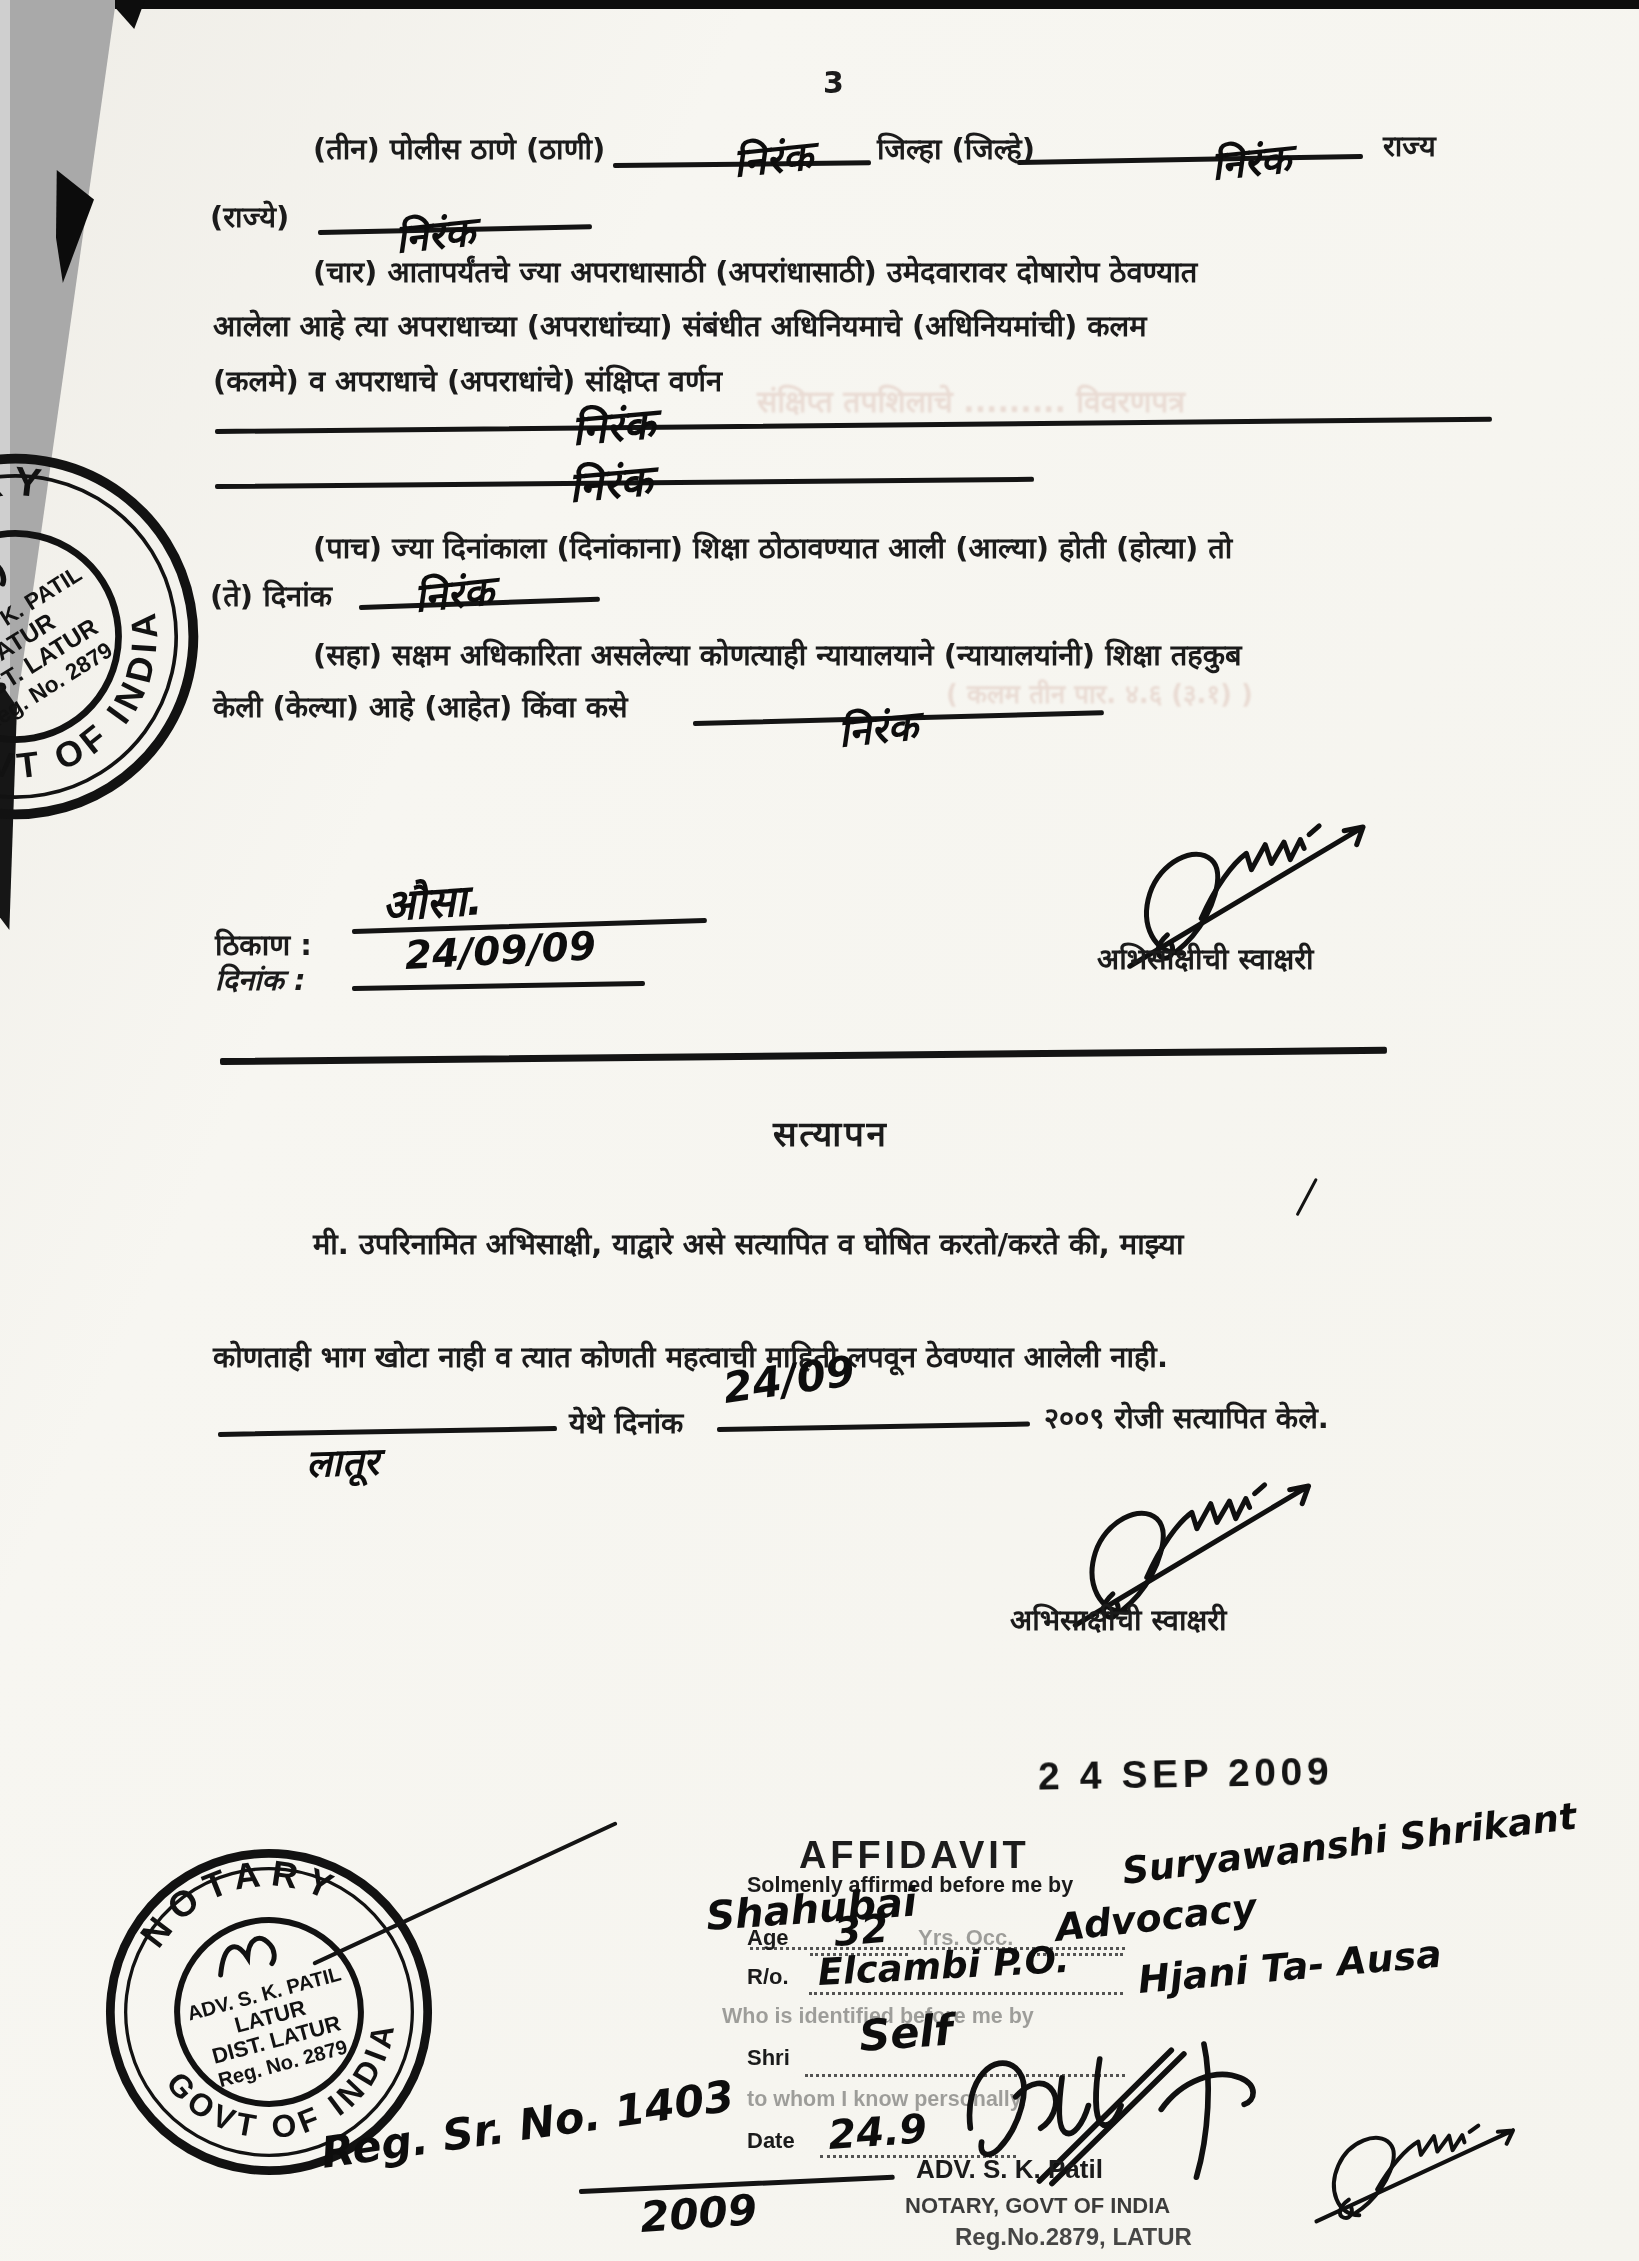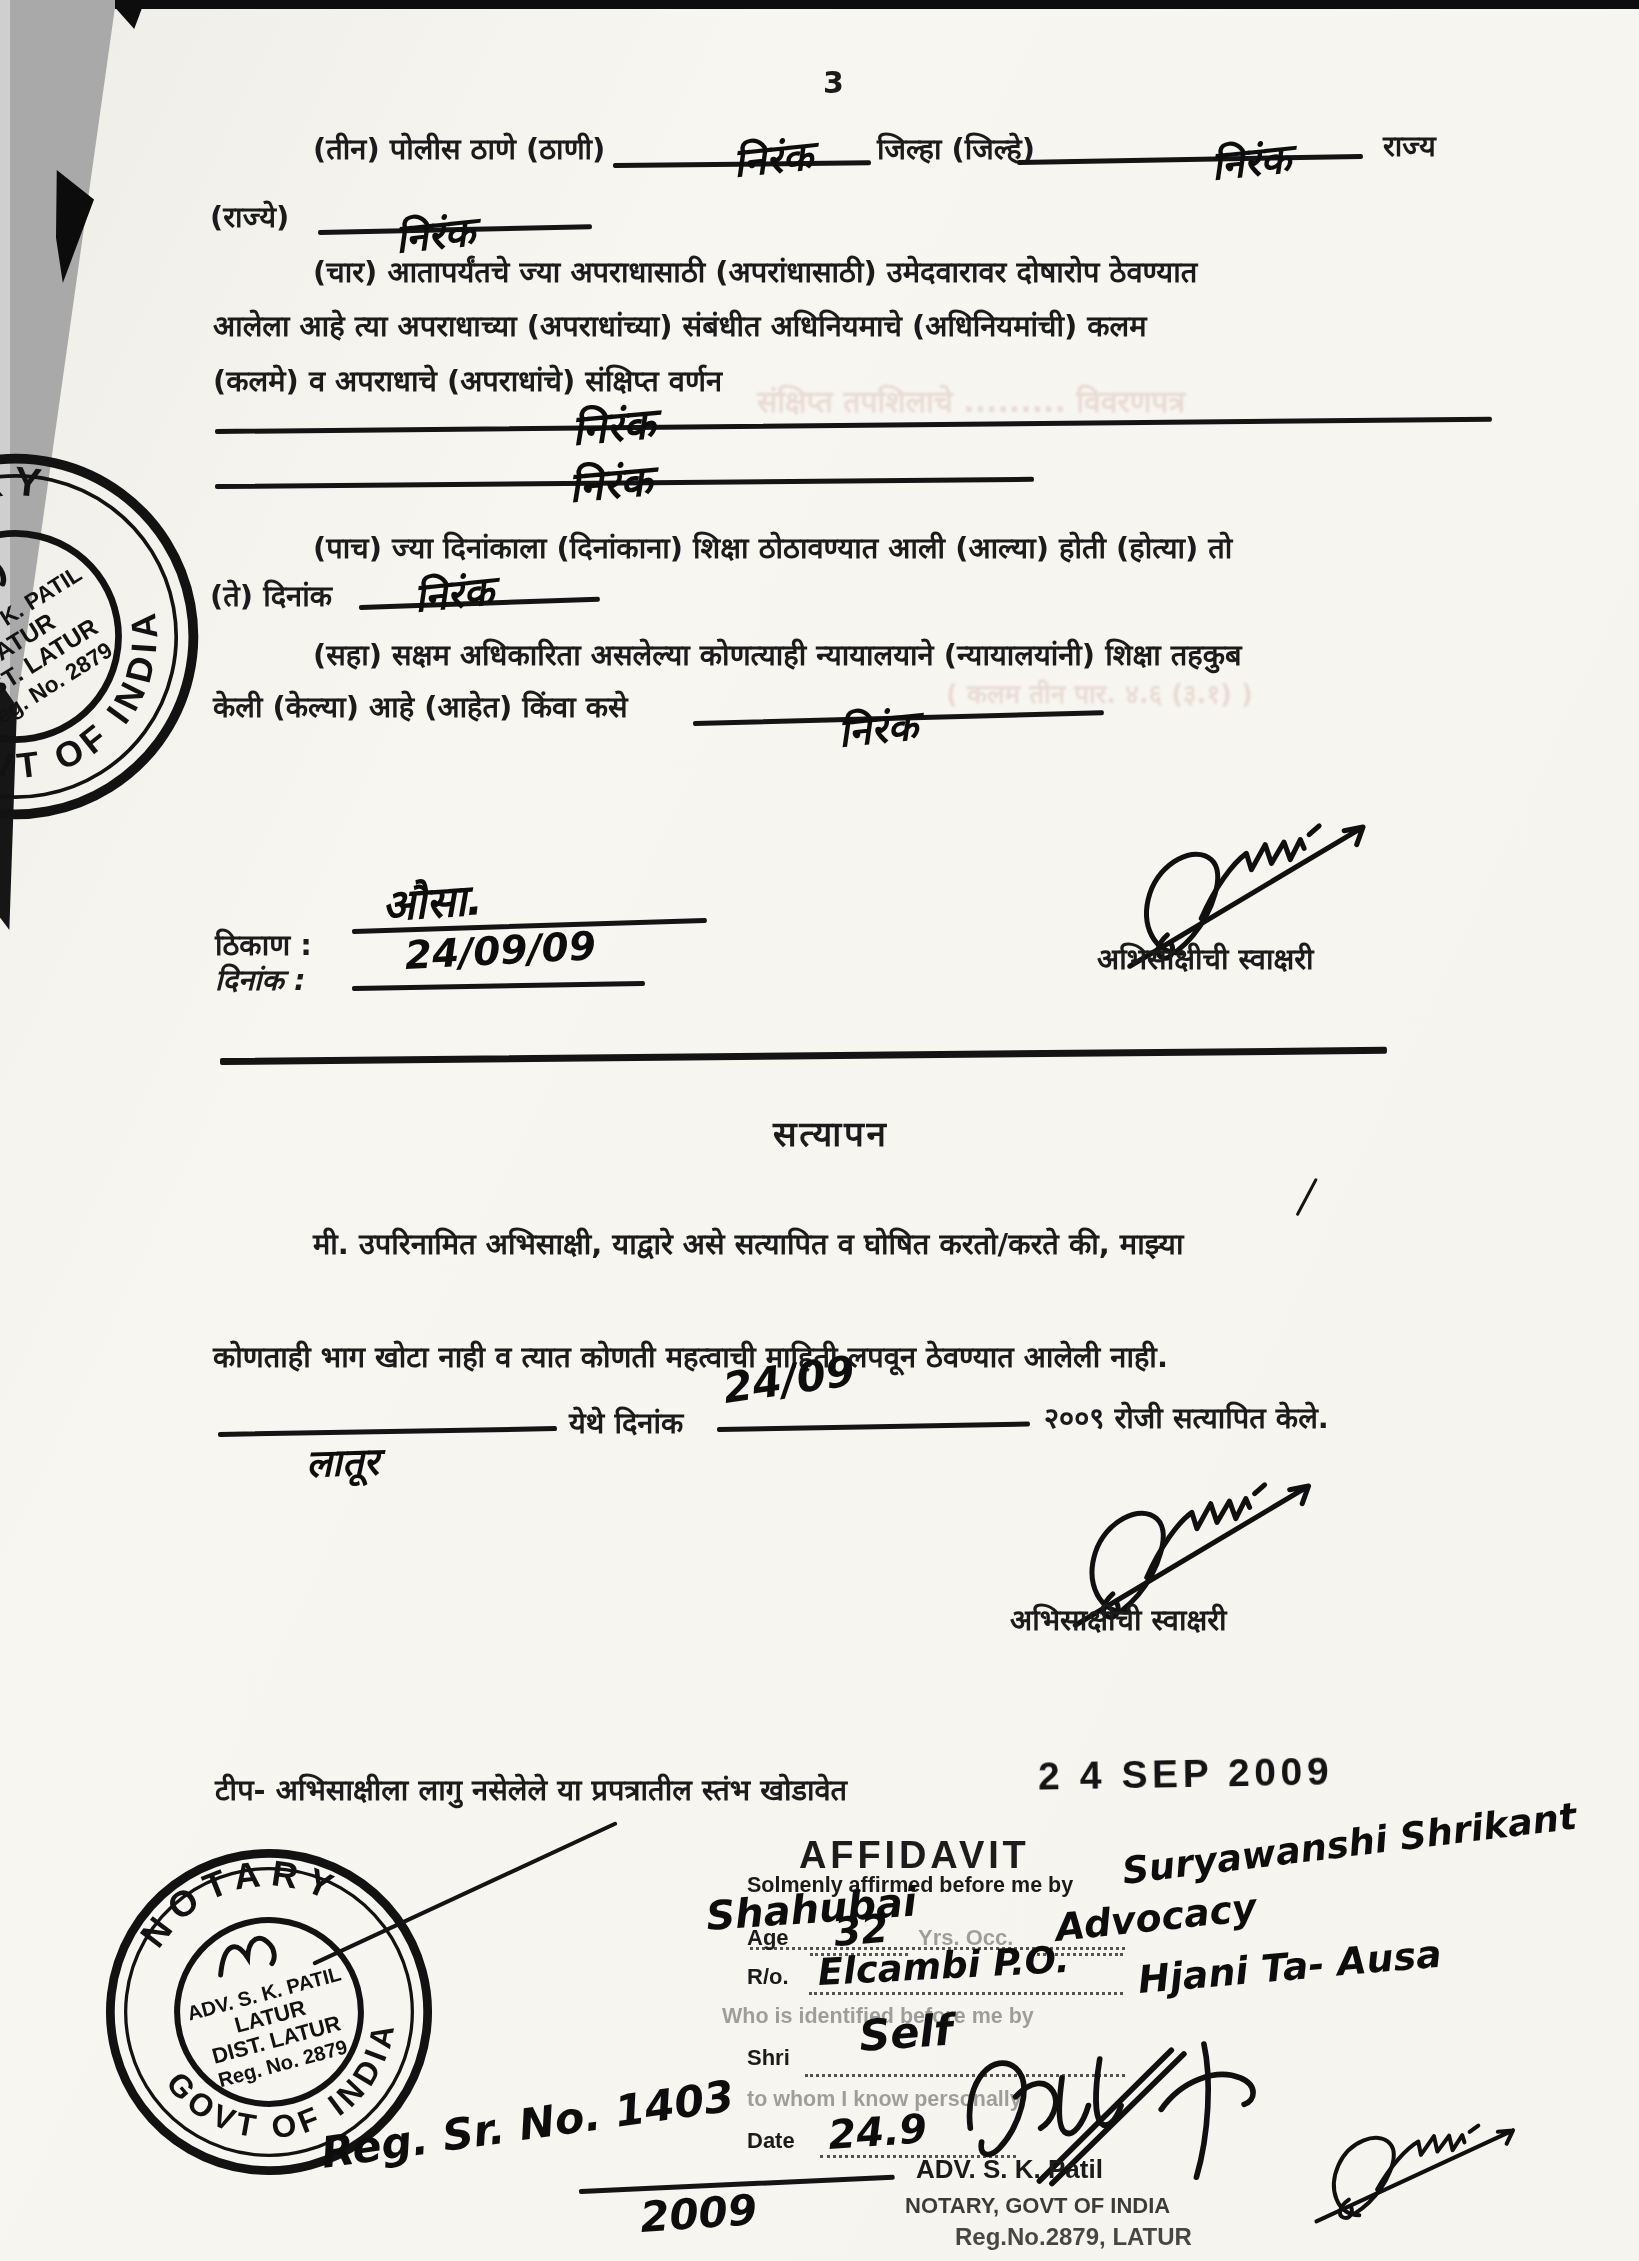--- a/index.html
+++ b/index.html
@@ -137,21 +137,20 @@
   <div class="t" style="left:569px;top:1402px;">येथे दिनांक</div>
   <div class="rule" style="left:717px;top:1427px;width:313px;transform:rotate(-1deg);"></div>
   <div class="hw" style="left:727px;top:1364px;font-size:42px;transform:rotate(-8deg);">24/09</div>
   <div class="t" style="left:1044px;top:1397px;">२००९ रोजी सत्यापित केले.</div>
 
   <svg class="art" style="left:1044px;top:1471px;" width="287" height="163" viewBox="0 0 430 260">
     <use href="#sigA"></use>
   </svg>
   <div class="t" style="left:1010px;top:1599px;">अभिसाक्षीची स्वाक्षरी</div>
 
-  <div class="t" style="left:215px;top:1769px;">टीप-  अभिसाक्षीला लागु नसेलेले या प्रपत्रातील स्तंभ खोडावेत</div>
   <div class="t stamp-en smudge" style="left:1038px;top:1752px;font-size:39px;font-weight:700;letter-spacing:4.6px;transform:rotate(-1deg);color:#141414;">2 4 SEP 2009</div>
 
   <svg class="art" style="left:83px;top:1826px;" width="372" height="372" viewBox="0 0 680 680">
     <g transform="rotate(-15 340 340)">
       <circle cx="340" cy="340" r="290" fill="none" stroke="#121212" stroke-width="16"></circle>
       <circle cx="340" cy="340" r="262" fill="none" stroke="#121212" stroke-width="6"></circle>
       <circle cx="340" cy="340" r="168" fill="none" stroke="#121212" stroke-width="11"></circle>
       <path id="arcT2" d="M 110 340 A 230 230 0 0 1 570 340" fill="none"></path>
       <path id="arcB2" d="M 110 340 A 230 230 0 0 0 570 340" fill="none"></path>
       <text class="stamp-en" font-size="66" font-weight="bold" letter-spacing="16" fill="#121212">

